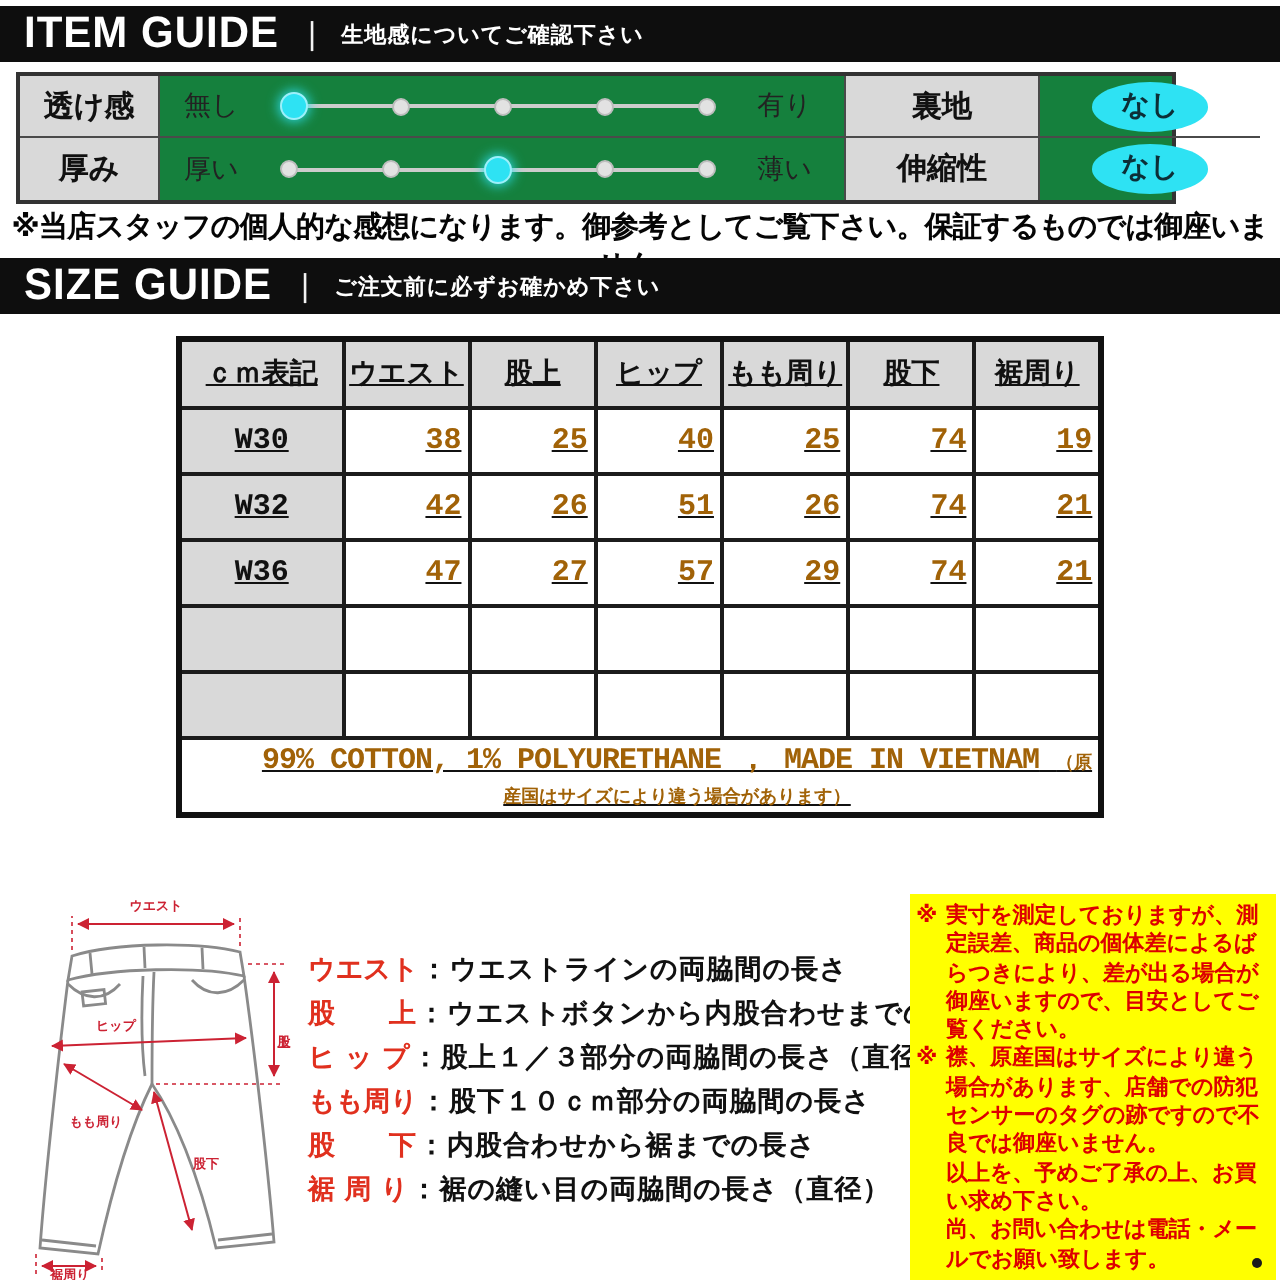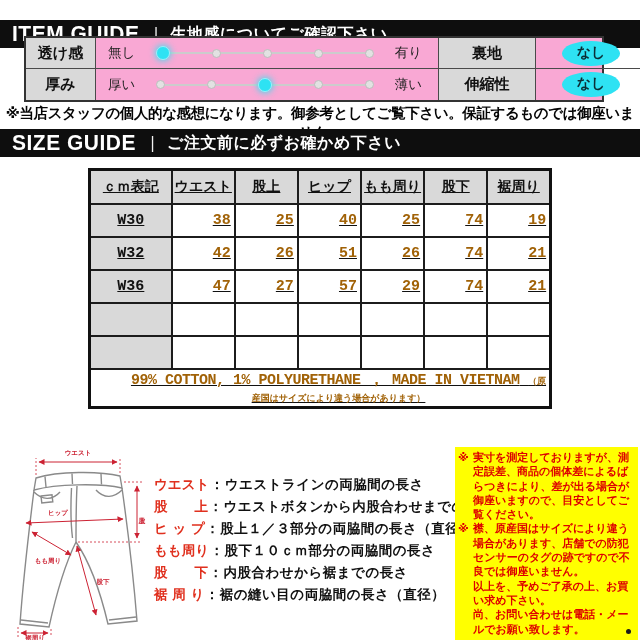--- a/index.html
+++ b/index.html
@@ -9,29 +9,29 @@
     font-family:"DejaVu Sans", sans-serif; overflow:hidden; color:#111;
   }
   
   .bar {
     position:absolute; left:0; right:0; height:28px;
     background:var(--bar-bg,#0e0e0e); color:#fff;
     display:flex; align-items:center; padding:0 12px;
   }
   .bar-title { font-family:"Liberation Sans", sans-serif; font-weight:700; font-size:21px; letter-spacing:.5px; transform:scaleY(1.05); }
   .bar-sep  { margin:0 12px 0 14px; font-size:15px; font-weight:400; opacity:.95; }
-  .bar-sub  { font-size:16px; font-weight:700; letter-spacing:.5px; padding-top:1px; }
-  #bar-item { top:20px; }
+  .bar-sub  { font-size:11px; font-weight:700; letter-spacing:.5px; padding-top:1px; }
+  #bar-item { top:3px; }
   #bar-size { top:129px; }
 
   
   .fabric-table {
-    position:absolute; left:24px; top:36px; width:580px;
+    position:absolute; left:8px; top:36px; width:580px;
     display:grid; grid-template-columns:70px 343px 97px 110px;
-    grid-auto-rows:31px; border:2px solid #333; background:#f9a8d4;
+    grid-auto-rows:31px; border:2px solid #333; background:#15803d;
   }
   .fcell { border-right:1px solid #4a4a4a; border-bottom:1px solid #4a4a4a; display:flex; align-items:center; }
   .fcell.last-col { border-right:none; }
   .fcell.last-row { border-bottom:none; }
   .flabel { background:var(--cell-gray,#d9d9d9); justify-content:center; font-size:15px; font-weight:600; color:#111; }
   .fscale { padding:0 16px 0 12px; }
   .scale-end { font-size:13.5px; font-weight:400; color:#222; min-width:32px; }
   .scale-end.right { text-align:right; }
   .track { flex:1; position:relative; height:100%; display:flex; align-items:center; justify-content:space-between; margin:0 16px; }
   .track::before { content:""; position:absolute; left:4px; right:4px; top:50%; margin-top:-1px; height:2px; background:#ccc; }

